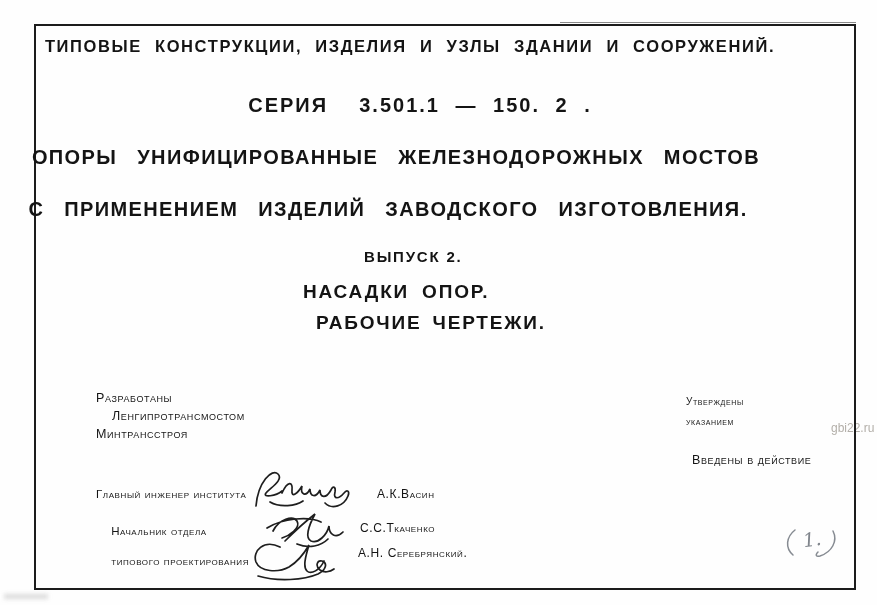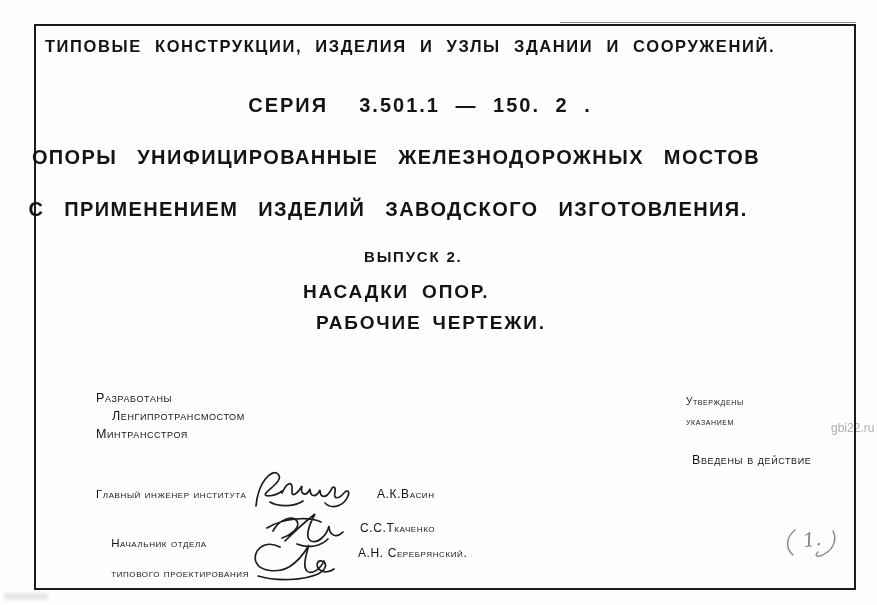--- a/index.html
+++ b/index.html
@@ -68,21 +68,21 @@
   }
   .dev-1 { left: 88px; top: 391px; font-size: 12.5px; }
   .dev-2 { left: 88px; top: 409px; font-size: 12.5px; margin-left: 16px; }
   .dev-3 { left: 88px; top: 427px; font-size: 12.5px; }
   .app-1 { left: 678px; top: 396px; font-size: 10px; }
   .app-2 { left: 678px; top: 416px; font-size: 10px; }
   .app-3 { left: 684px; top: 453px; font-size: 12.5px; }
 
   .role { font-size: 11.5px; line-height: 15px; }
   .role-1 { left: 88px; top: 487px; }
-  .role-2 { left: 88px; top: 521px; }
+  .role-2 { left: 88px; top: 509px; }
   .role-3 { left: 88px; top: 548px; }
   .name { font-size: 12px; }
   .name-1 { left: 357px; top: 487px; margin-left: 12px; }
   .name-2 { left: 352px; top: 521px; }
   .name-3 { left: 350px; top: 546px; }
 
   .sig-svg { position: absolute; z-index: 3; }
   .sig-1 { left: 240px; top: 466px; }
   .sig-2 { left: 255px; top: 503px; }
   .sig-3 { left: 244px; top: 533px; }

